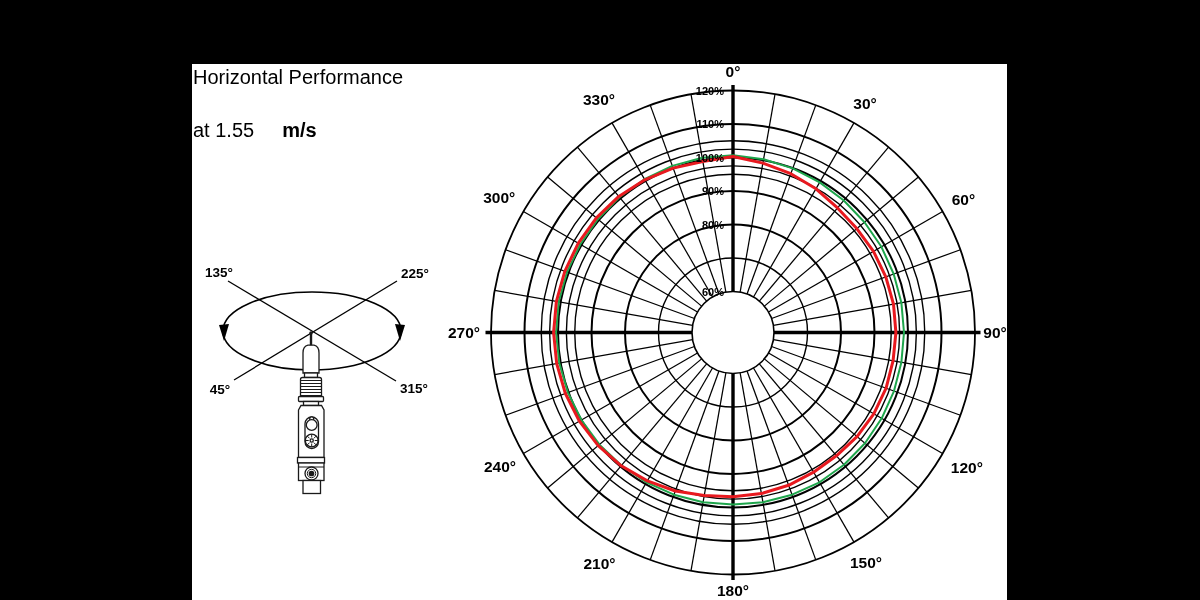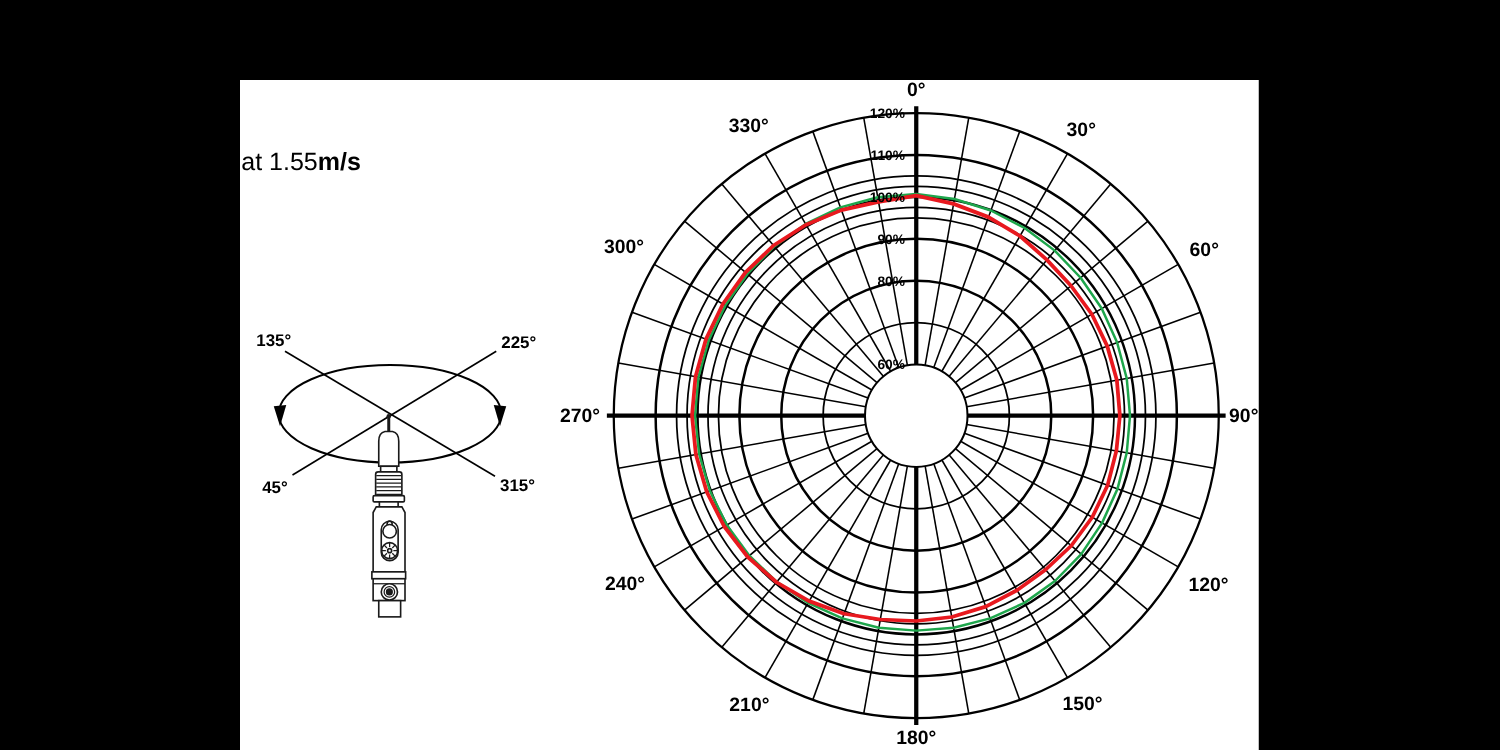--- a/index.html
+++ b/index.html
@@ -1,30 +1,31 @@
 <!DOCTYPE html>
 <html><head>
 <meta charset="utf-8">
 <style>
   html,body{margin:0;padding:0;background:#000;}
   .stage{position:relative;width:1200px;height:600px;background:#000;overflow:hidden;
          font-family:"Liberation Sans",sans-serif;}
   .panel{position:absolute;left:192px;top:64px;width:815px;height:536px;background:#fff;}
   .title-line1{position:absolute;left:193px;top:66px;font-size:20px;color:#000;}
   .title-line2{position:absolute;left:193px;top:119px;font-size:20px;color:#000;}
-  .title-line2 .bold{font-weight:bold;}
+  .title-line2 .bold{font-weight:bold;margin-left:28px;}
   svg.overlay{position:absolute;left:0;top:0;width:1200px;height:600px;}
   svg text{font-family:"Liberation Sans",sans-serif;}
 </style>
 </head>
 <body>
 
 <div class="stage">
   <div class="panel"></div>
 
+  <div class="title-line1">Horizontal Performance</div>
   <div class="title-line2"><span>at 1.55</span><span class="bold">m/s</span></div>
 
   <svg class="overlay" id="drawing" viewBox="0 0 1200 600" xmlns="http://www.w3.org/2000/svg">
     <g id="rotation-diagram">
         <line x1="228" y1="281" x2="396" y2="381" stroke="#000000" stroke-width="1.3"></line>
         <line x1="234" y1="380" x2="397" y2="281" stroke="#000000" stroke-width="1.3"></line>
         <ellipse cx="312" cy="331" rx="89" ry="39" fill="none" stroke="#000000" stroke-width="1.6"></ellipse>
         <path d="M219,325 L229,324 L224,341 Z" fill="#000000"></path>
         <path d="M395,324 L405,325 L400,341 Z" fill="#000000"></path>
         <text x="219" y="277" text-anchor="middle" font-size="13.5" font-weight="bold" fill="#000000">135°</text>

